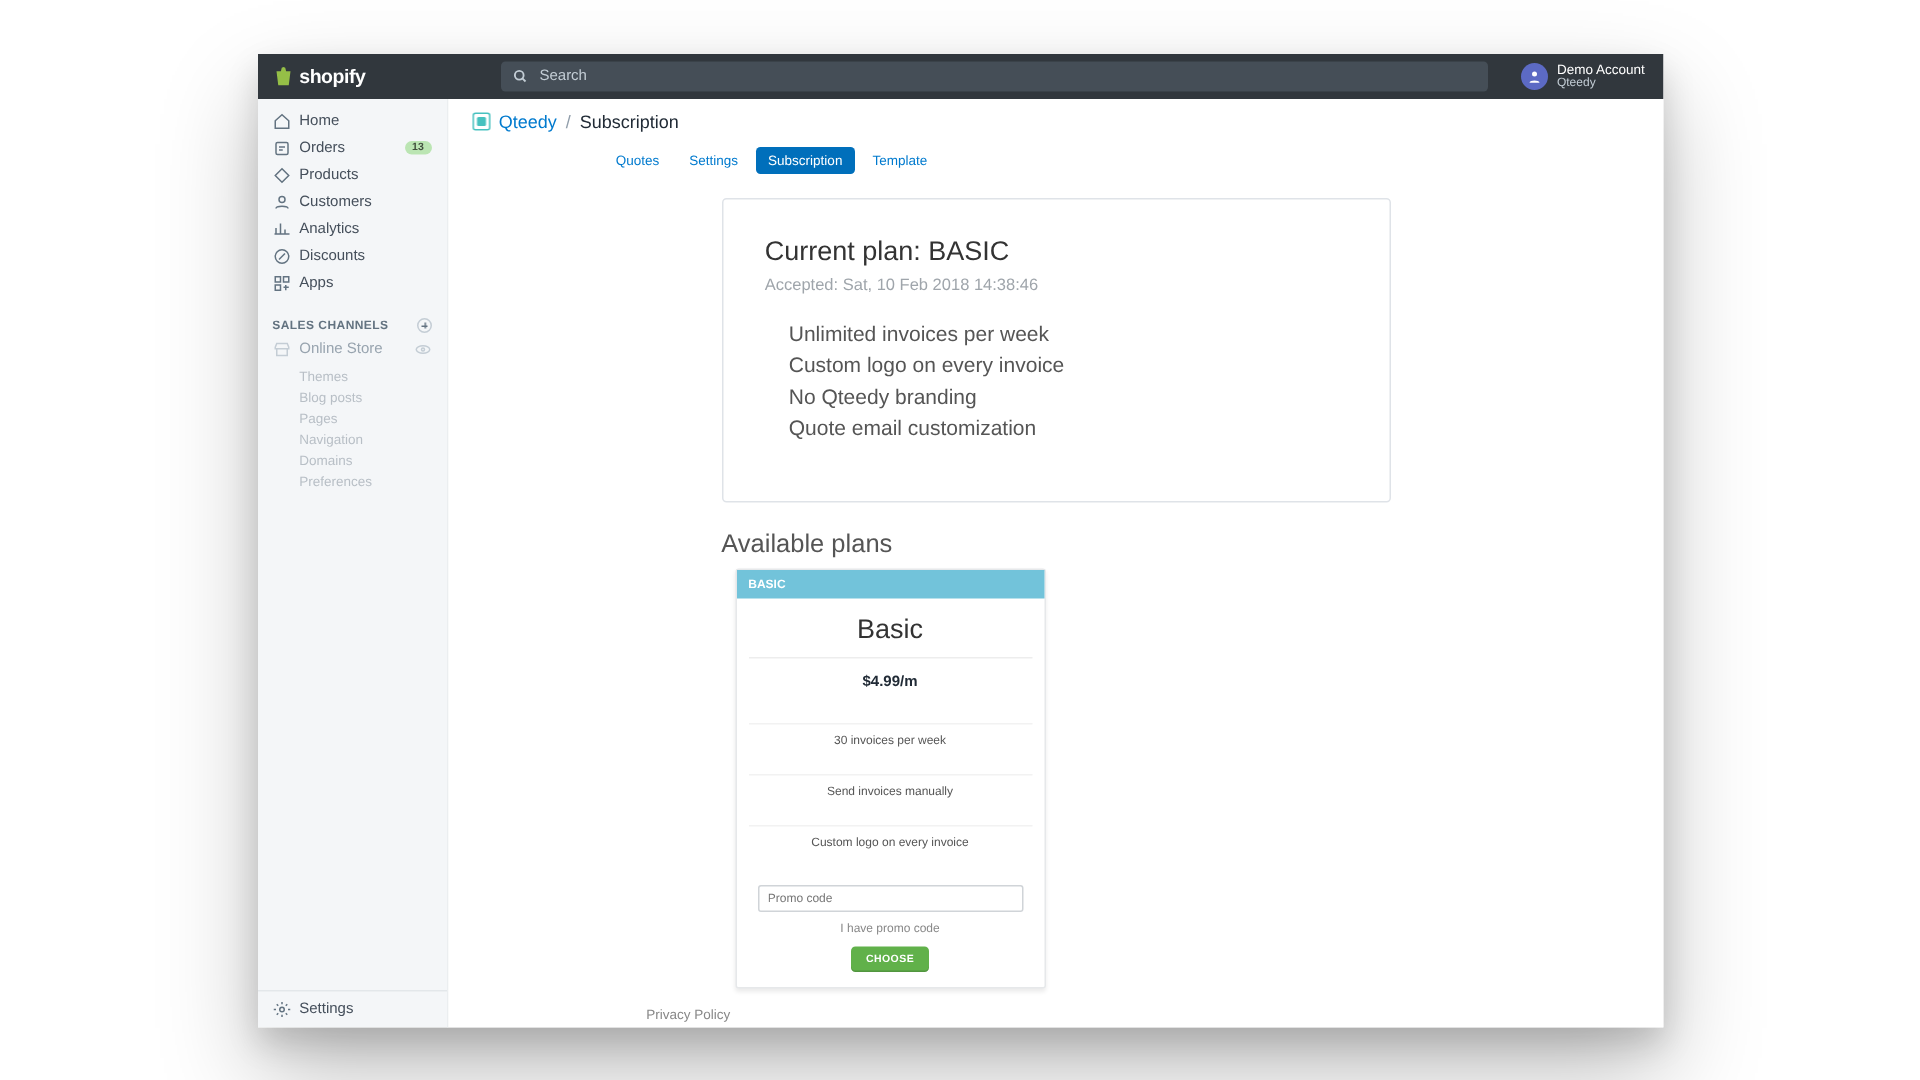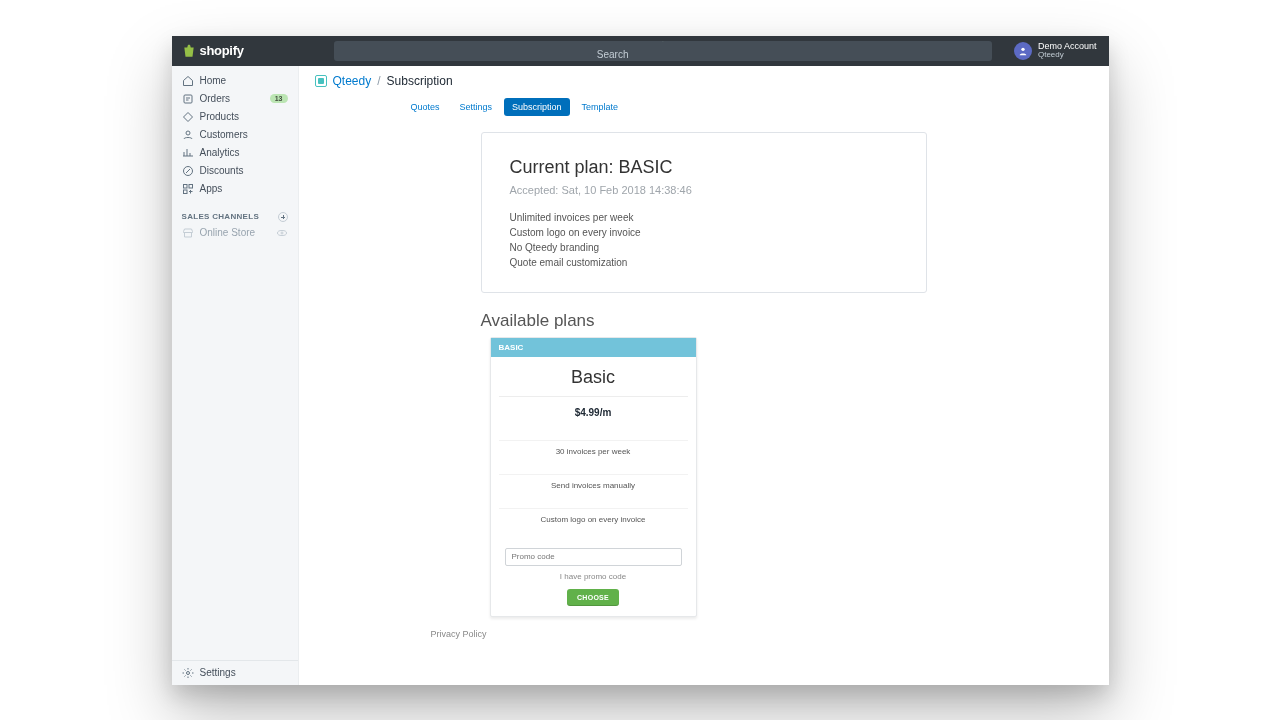--- a/index.html
+++ b/index.html
@@ -28,21 +28,21 @@
 
   
   .topbar { height:30px; background:var(--header-bg); display:flex; align-items:center; color:#fff; }
   .logo { display:flex; align-items:center; gap:4px; padding:0 10px; }
   .logo svg { width:14px; height:14px; }
   .logo-text { font-weight:600; font-size:13px; letter-spacing:-.3px; }
   .search-wrap { flex:1; padding:0 10px 0 80px; }
   .search {
     display:flex; align-items:center; gap:6px;
     background:var(--search-bg); border-radius:3px;
-    height:20px; padding:0 8px; color:#c3cdd5;flex-direction:column;
+    height:20px; padding:0 8px; color:#c3cdd5;
   }
   .search input {
     flex:1; background:transparent; border:0; outline:0; color:#fff;
     font-size:10px; height:18px;
   }
   .search input::placeholder { color:#c3cdd5; }
   .account { display:flex; align-items:center; gap:6px; padding:0 12px; }
   .avatar { width:18px; height:18px; border-radius:50%; background:#5c6ac4; display:flex; align-items:center; justify-content:center; }
   .avatar svg { width:10px; height:10px; fill:#fff; }
   .account-text { line-height:1; }
@@ -91,21 +91,21 @@
   .content { padding:16px 100px 12px; font-size:10px; color:#212b36; overflow:auto; }
 
   .card {
     border:1px solid var(--card-border); border-radius:3px;
     padding:24px 28px 22px; width:446px; margin:0 auto 18px;
     background:#fff;
   }
   .plan-title { margin:0 0 6px; font-size:18px; font-weight:400; color:#333; }
   .plan-accepted { font-size:11px; color:#9fa5ab; margin:0 0 14px; }
   .features-h { font-size:11px; font-weight:700; margin:0 0 8px; }
-  .feature-list { margin:0; padding:0; list-style:none; font-size:10px; color:#555; line-height:1.5; }
+  .feature-list { margin:16px; padding:0; list-style:none; font-size:14px; color:#555; line-height:1.5; }
 
   .section-heading { width:446px; margin:0 auto 6px; font-size:17px; color:#555; }
 
   .plan-card {
     width:207px; margin-left:calc(50% - 223px + 9px);
     border:1px solid #e6e8ea; border-radius:2px; background:#fff;
     box-shadow: 0 2px 3px rgba(0,0,0,.08);
   }
   .plan-tag { background:#72c3da; color:#fff; font-size:8px; font-weight:700; padding:5px 8px; }
   .plan-name { text-align:center; font-size:18px; color:#333; padding:10px 0 8px; }
@@ -233,20 +233,28 @@
         <div class="nav-item online-store">
           <svg class="icon" viewBox="0 0 24 24" fill="none" stroke="currentColor" stroke-width="2">
               <path d="M3 9l2-5h14l2 5v2H3zM5 11v9h14v-9"></path>
             </svg>
           <span class="label">Online Store</span>
           <svg class="icon eye" viewBox="0 0 24 24" fill="none" stroke="currentColor" stroke-width="2">
               <ellipse cx="12" cy="12" rx="9" ry="5"></ellipse>
               <circle cx="12" cy="12" r="2"></circle>
             </svg>
         </div>
+        <div class="sub-sub">
+          <div>Themes</div>
+          <div>Blog posts</div>
+          <div>Pages</div>
+          <div>Navigation</div>
+          <div>Domains</div>
+          <div>Preferences</div>
+        </div>
       </div>
 
       <div class="sidebar-footer">
         <div class="nav-item">
           <svg class="icon" viewBox="0 0 24 24" fill="none" stroke="currentColor" stroke-width="2">
               <circle cx="12" cy="12" r="3"></circle>
               <path d="M12 2v3M12 19v3M4 12H1M23 12h-3M5 5l2 2M17 17l2 2M5 19l2-2M17 7l2-2"></path>
             </svg>
           <span class="label">Settings</span>
         </div>

